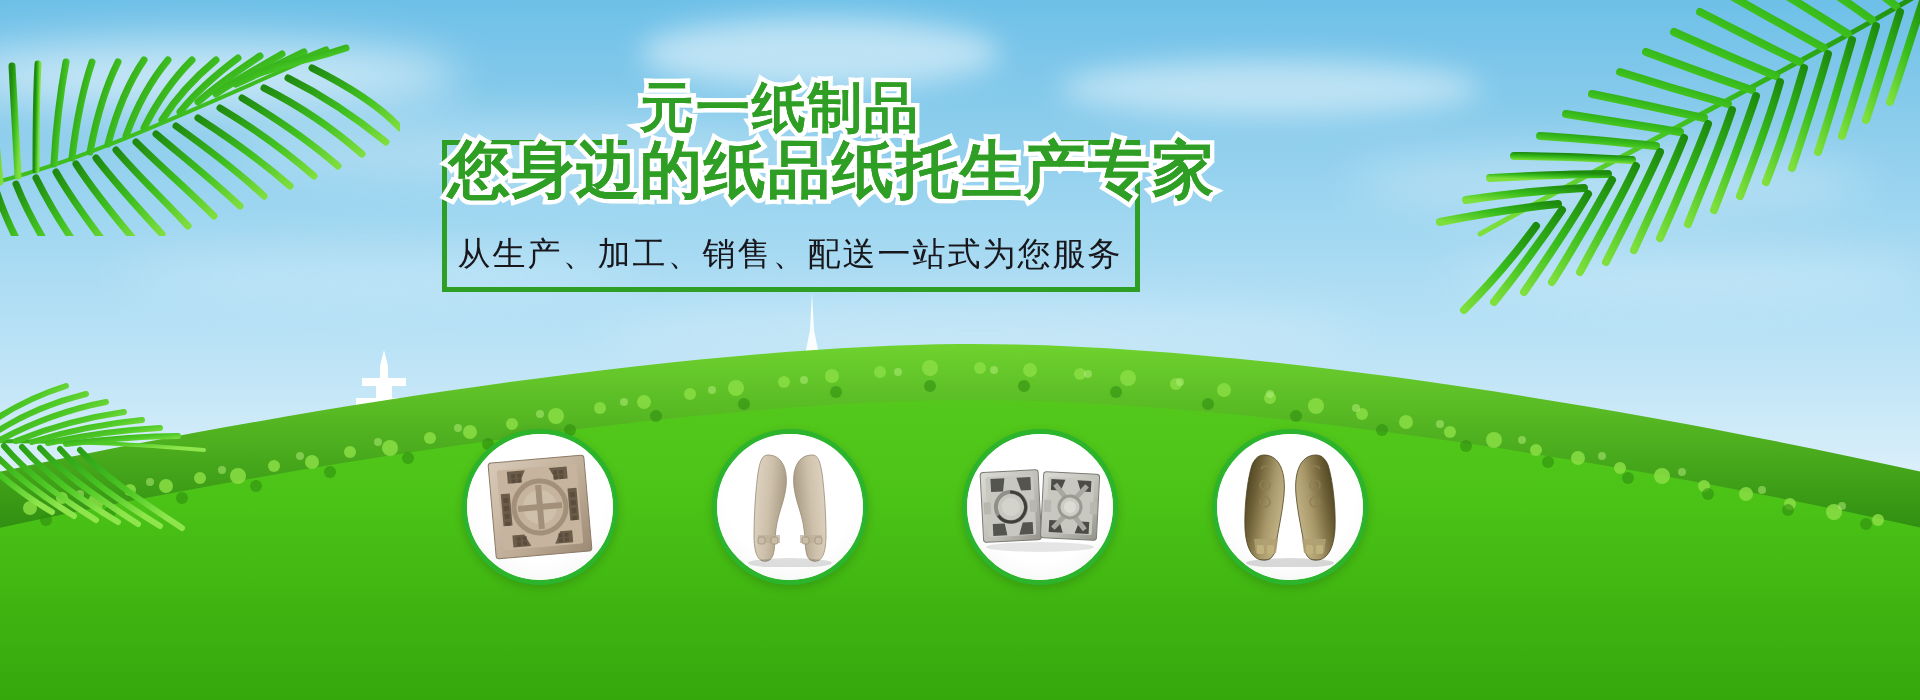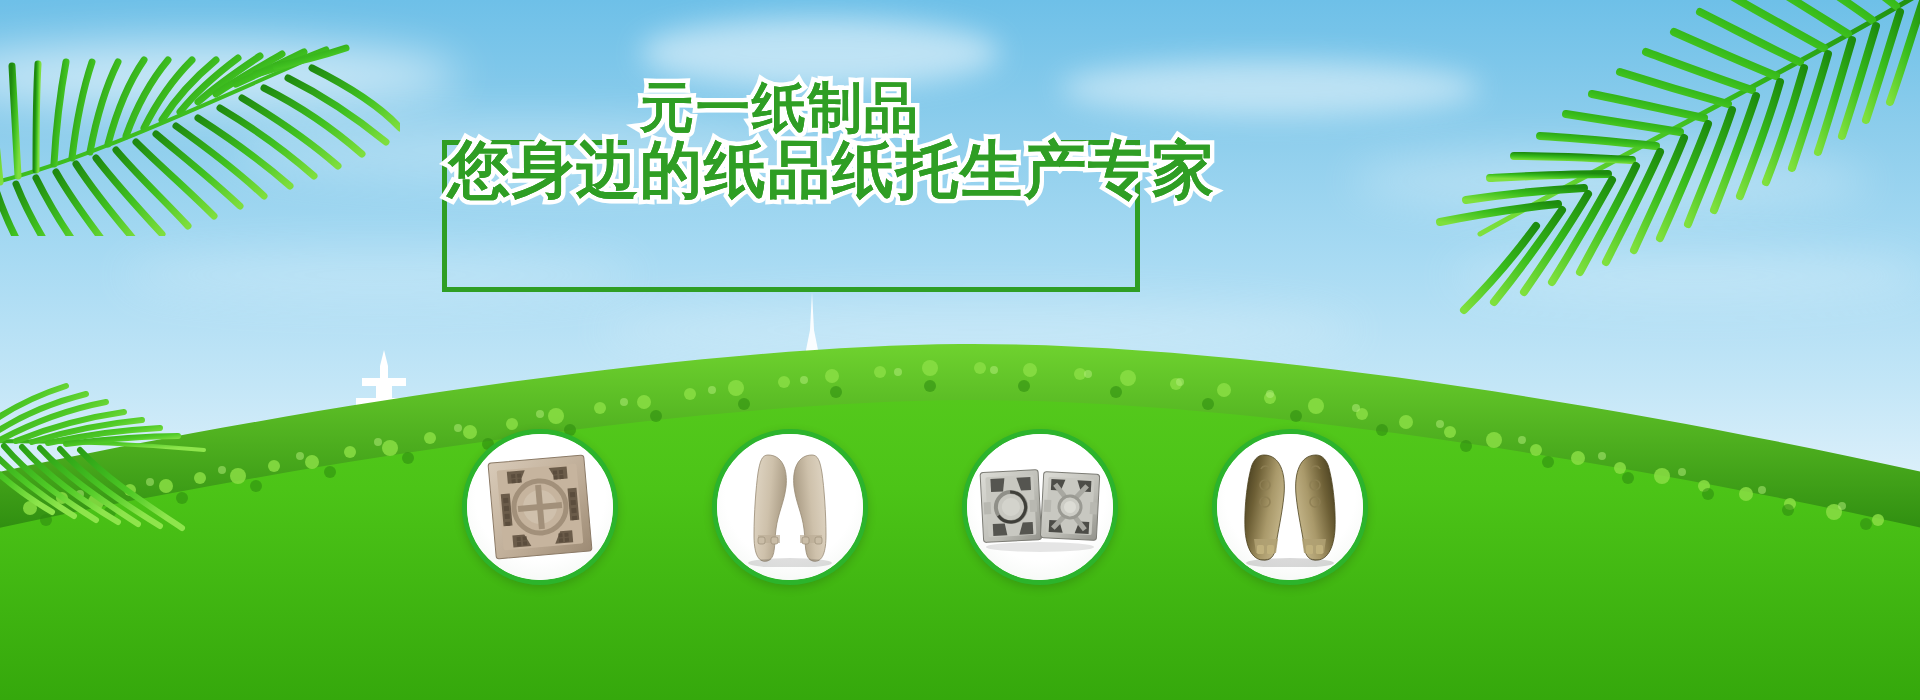--- a/index.html
+++ b/index.html
@@ -418,20 +418,21 @@
     <div class="frame-line" style="left:1055px;top:140px;width:85px;height:5px;"></div>
   </div>
 
   <div id="headline-wrap">
     <div class="hl" id="hl1">元一纸制品</div>
     <div class="hl-shadow" style="top:2px;left:200px;font-size:54px;">元一纸制品</div>
     <div class="hl" id="hl2">您身边的纸品纸托生产专家</div>
     <div class="hl-shadow" style="top:58px;left:8px;font-size:62px;">您身边的纸品纸托生产专家</div>
   </div>
 
+  <div id="subtitle">从生产、加工、销售、配送一站式为您服务</div>
 
   <div class="pcircle" style="left:462px;top:429px;width:156px;height:156px;">
     <div class="inner">
       <svg class="prod-svg" width="112" height="112" viewBox="0 0 112 112">
         <defs>
           <linearGradient id="t1a" x1="0" y1="0" x2="1" y2="1">
             <stop offset="0%" stop-color="#d8cab8"></stop>
               <stop offset="60%" stop-color="#bdab95"></stop>
               <stop offset="100%" stop-color="#9c8a74"></stop>
           </linearGradient>

